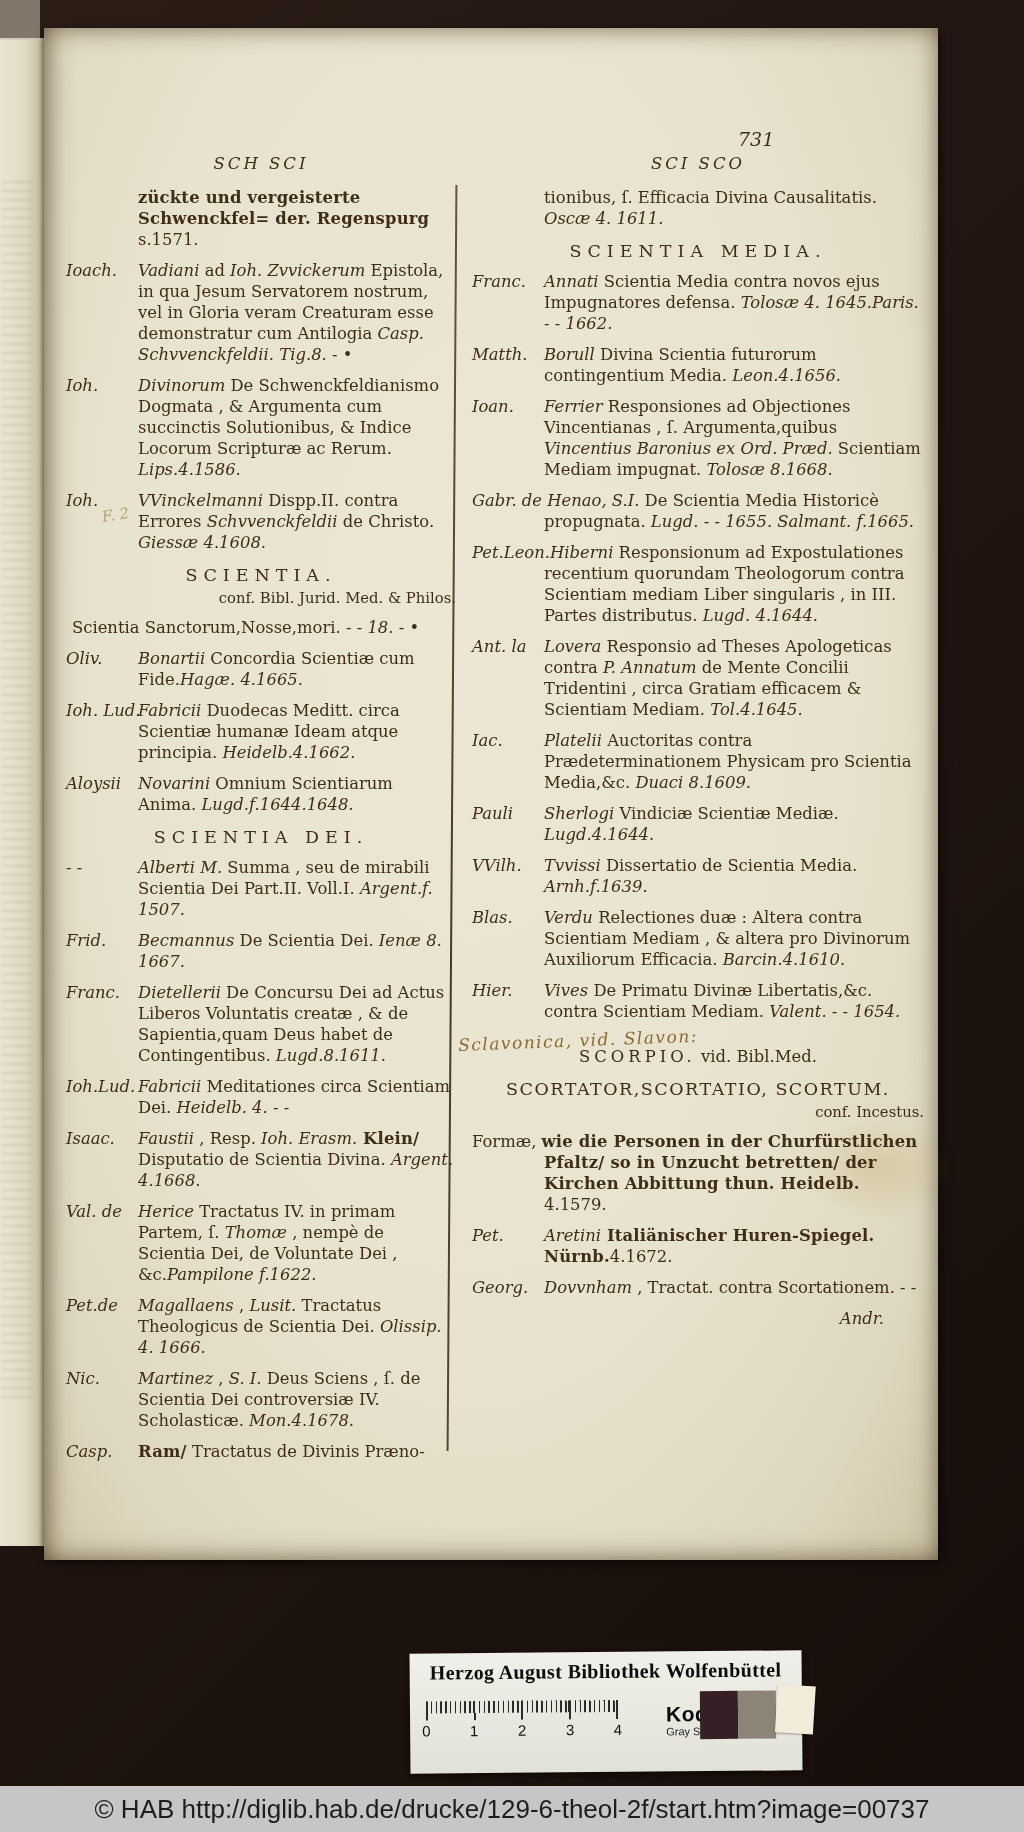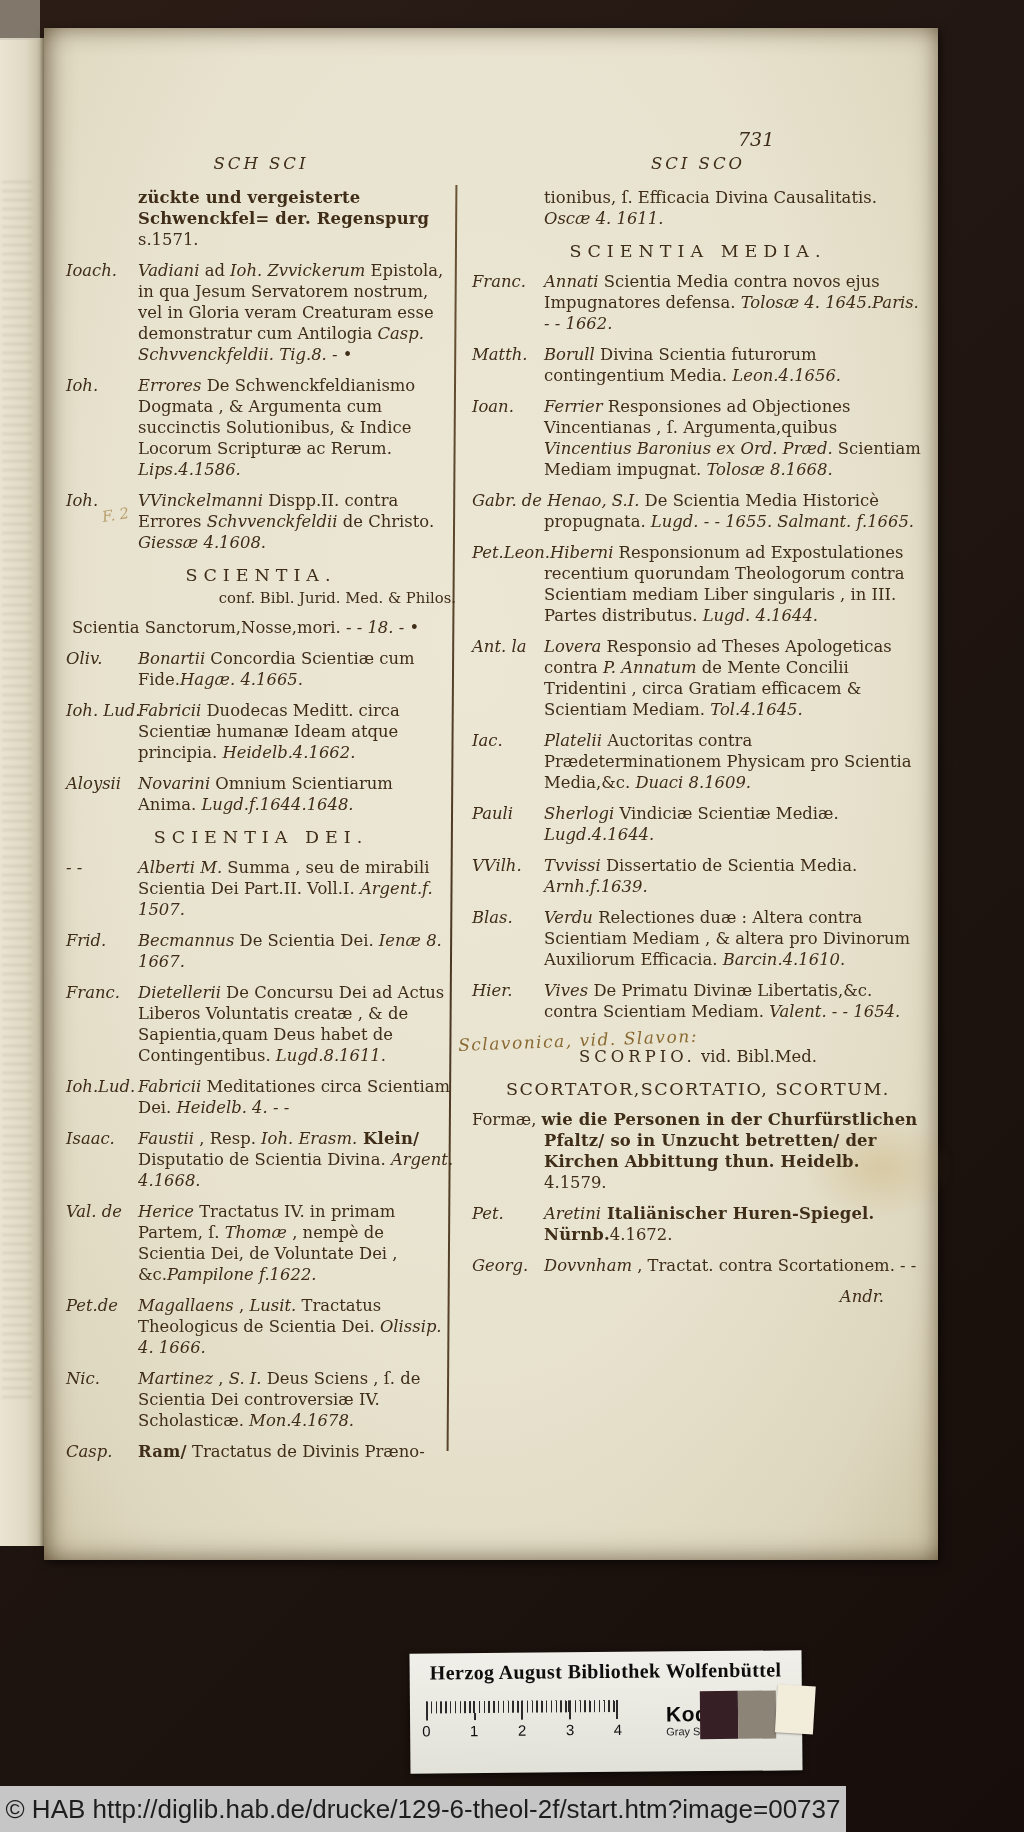--- a/index.html
+++ b/index.html
@@ -66,21 +66,21 @@
       background:repeating-linear-gradient(90deg,#2a2a2a 0 2px,transparent 2px 47.5px);}
   .ruler-numbers{position:absolute;left:-4px;top:21px;width:200px;display:flex;
       justify-content:space-between;font-family:"Liberation Sans",sans-serif;font-size:15px;color:#111;}
   .kodak{position:absolute;left:228px;top:52px;font-family:Liberation Sans, sans-serif;line-height:1;margin-left:28px;}
   .kodak-brand{font-size:21px;font-weight:700;letter-spacing:.5px;color:#0a0a0a;}
   .kodak-sub{font-size:11px;margin-top:2px;color:#222;}
   .patches{position:absolute;left:290px;top:40px;display:flex;}
   .patch{width:38px;height:48px;}
   .patch:nth-child(3){transform:rotate(4deg) translateY(-5px);box-shadow:0 1px 2px rgba(0,0,0,.35);}
   
-  .copyright-strip{position:absolute;left:0;top:1786px;width:846px;height:46px;background:#c6c6c6;
+  .copyright-strip{position:absolute;left:0;top:1786px;width:1024px;height:46px;background:#c6c6c6;
       display:flex;align-items:center;justify-content:center;
       font-family:"Liberation Sans",sans-serif;font-size:26px;color:#1e1e1e;}
 </style>
 </head>
 <body>
 
 <div class="stage">
 
   <div class="edge-strip">
     <div class="edge-ghost"></div>
@@ -91,21 +91,21 @@
     <div class="page-number">731</div>
     <div class="divider"></div>
     <div class="marginalia-left">F. 2</div>
     <div class="stain"></div>
 
     <div class="col col-left">
       <div class="col-header">SCH SCI</div>
       <div class="col-blocks">
           <div class="blk cont"><span class="st-f">zückte und vergeisterte Schwenckfel= der. Regenspurg </span><span class="st-r">s.1571.</span></div>
           <div class="blk entry"><span class="author">Ioach.</span><span><span class="st-i">Vadiani</span><span class="st-r"> ad </span><span class="st-i">Ioh. Zvvickerum</span><span class="st-r"> Epistola, in qua Jesum Servatorem nostrum, vel in Gloria veram Creaturam esse demonstratur cum Antilogia </span><span class="st-i">Casp. Schvvenckfeldii. Tig.8. - •</span></span></div>
-          <div class="blk entry"><span class="author">Ioh.</span><span><span class="st-i">Errores</span><span class="st-r"> De Schwenckfeldianismo Dogmata , &amp; Argumenta cum succinctis Solutionibus, &amp; Indice Locorum Scripturæ ac Rerum. </span><span class="st-i">Lips.4.1586.</span></span></div>
+          <div class="blk entry"><span class="author">Ioh.</span><span><span class="st-i">Divinorum</span><span class="st-r"> De Schwenckfeldianismo Dogmata , &amp; Argumenta cum succinctis Solutionibus, &amp; Indice Locorum Scripturæ ac Rerum. </span><span class="st-i">Lips.4.1586.</span></span></div>
           <div class="blk entry"><span class="author">Ioh.</span><span><span class="st-i">VVinckelmanni</span><span class="st-r"> Dispp.II. contra Errores </span><span class="st-i">Schvvenckfeldii</span><span class="st-r"> de Christo. </span><span class="st-i">Giessæ 4.1608.</span></span></div>
           <div class="blk heading">
             <div class="h-main spaced">SCIENTIA.</div>
             <div class="h-sub">conf. Bibl. Jurid. Med. &amp; Philos.</div>
           </div>
           <div class="blk line"><span class="st-r">Scientia Sanctorum,Nosse,mori. - - </span><span class="st-i">18.</span><span class="st-r"> - •</span></div>
           <div class="blk entry"><span class="author">Oliv.</span><span><span class="st-i">Bonartii</span><span class="st-r"> Concordia Scientiæ cum Fide.</span><span class="st-i">Hagæ. 4.1665.</span></span></div>
           <div class="blk entry"><span class="author">Ioh. Lud.</span><span><span class="st-i">Fabricii</span><span class="st-r"> Duodecas Meditt. circa Scientiæ humanæ Ideam atque principia. </span><span class="st-i">Heidelb.4.1662.</span></span></div>
           <div class="blk entry"><span class="author">Aloysii</span><span><span class="st-i">Novarini</span><span class="st-r"> Omnium Scientiarum Anima. </span><span class="st-i">Lugd.f.1644.1648.</span></span></div>
           <div class="blk heading">
@@ -138,20 +138,21 @@
           <div class="blk entry"><span class="author">Ant. la</span><span><span class="st-i">Lovera</span><span class="st-r"> Responsio ad Theses Apologeticas contra </span><span class="st-i">P. Annatum</span><span class="st-r"> de Mente Concilii Tridentini , circa Gratiam efficacem &amp; Scientiam Mediam. </span><span class="st-i">Tol.4.1645.</span></span></div>
           <div class="blk entry"><span class="author">Iac.</span><span><span class="st-i">Platelii</span><span class="st-r"> Auctoritas contra Prædeterminationem Physicam pro Scientia Media,&amp;c. </span><span class="st-i">Duaci 8.1609.</span></span></div>
           <div class="blk entry"><span class="author">Pauli</span><span><span class="st-i">Sherlogi</span><span class="st-r"> Vindiciæ Scientiæ Mediæ. </span><span class="st-i">Lugd.4.1644.</span></span></div>
           <div class="blk entry"><span class="author">VVilh.</span><span><span class="st-i">Tvvissi</span><span class="st-r"> Dissertatio de Scientia Media. </span><span class="st-i">Arnh.f.1639.</span></span></div>
           <div class="blk entry"><span class="author">Blas.</span><span><span class="st-i">Verdu</span><span class="st-r"> Relectiones duæ : Altera contra Scientiam Mediam , &amp; altera pro Divinorum Auxiliorum Efficacia. </span><span class="st-i">Barcin.4.1610.</span></span></div>
           <div class="blk entry"><span class="author">Hier.</span><span><span class="st-i">Vives</span><span class="st-r"> De Primatu Divinæ Libertatis,&amp;c. contra Scientiam Mediam. </span><span class="st-i">Valent. - - 1654.</span></span></div>
           <div class="blk manuscript">Sclavonica, vid. Slavon:</div>
           <div class="blk xref"><span class="st-sc">SCORPIO.</span><span class="st-r">  vid. Bibl.Med.</span></div>
           <div class="blk heading">
             <div class="h-main">SCORTATOR,SCORTATIO, SCORTUM.</div>
+            <div class="h-sub">conf. Incestus.</div>
           </div>
           <div class="blk wide"><span class="st-r">Formæ, </span><span class="st-f">wie die Personen in der Churfürstlichen Pfaltz/ so in Unzucht betretten/ der Kirchen Abbittung thun. Heidelb.</span><span class="st-r"> 4.1579.</span></div>
           <div class="blk entry"><span class="author">Pet.</span><span><span class="st-i">Aretini</span><span class="st-f"> Italiänischer Huren-Spiegel. Nürnb.</span><span class="st-r">4.1672.</span></span></div>
           <div class="blk entry"><span class="author">Georg.</span><span><span class="st-i">Dovvnham</span><span class="st-r"> , Tractat. contra Scortationem. - -</span></span></div>
           <div class="blk catchword">Andr.</div>
         </div>
     </div>
   </div>
 
   <div class="scale-card">

